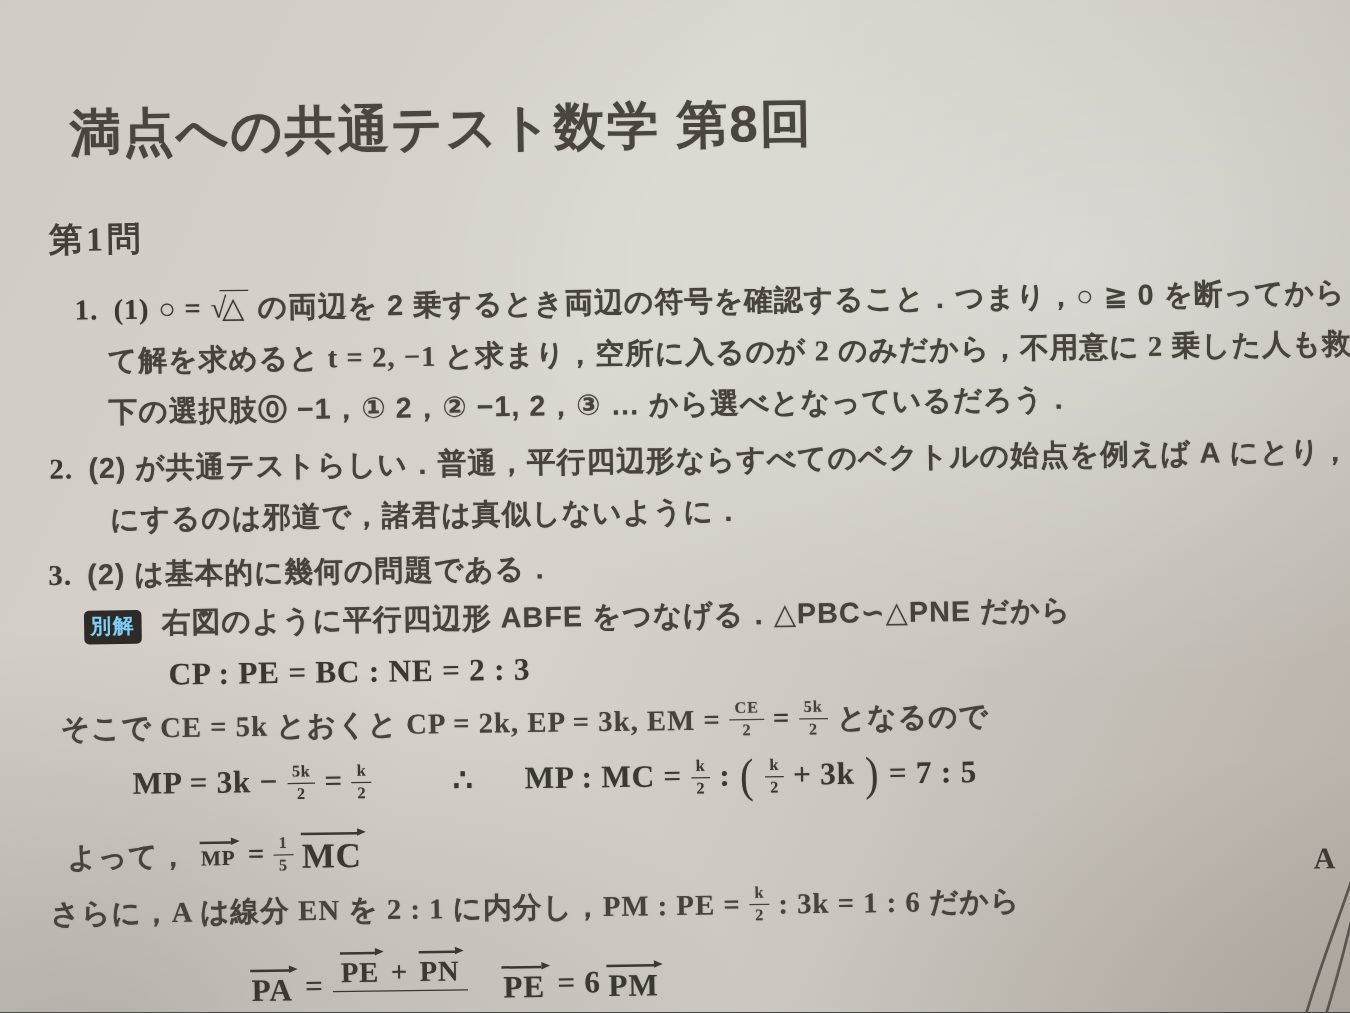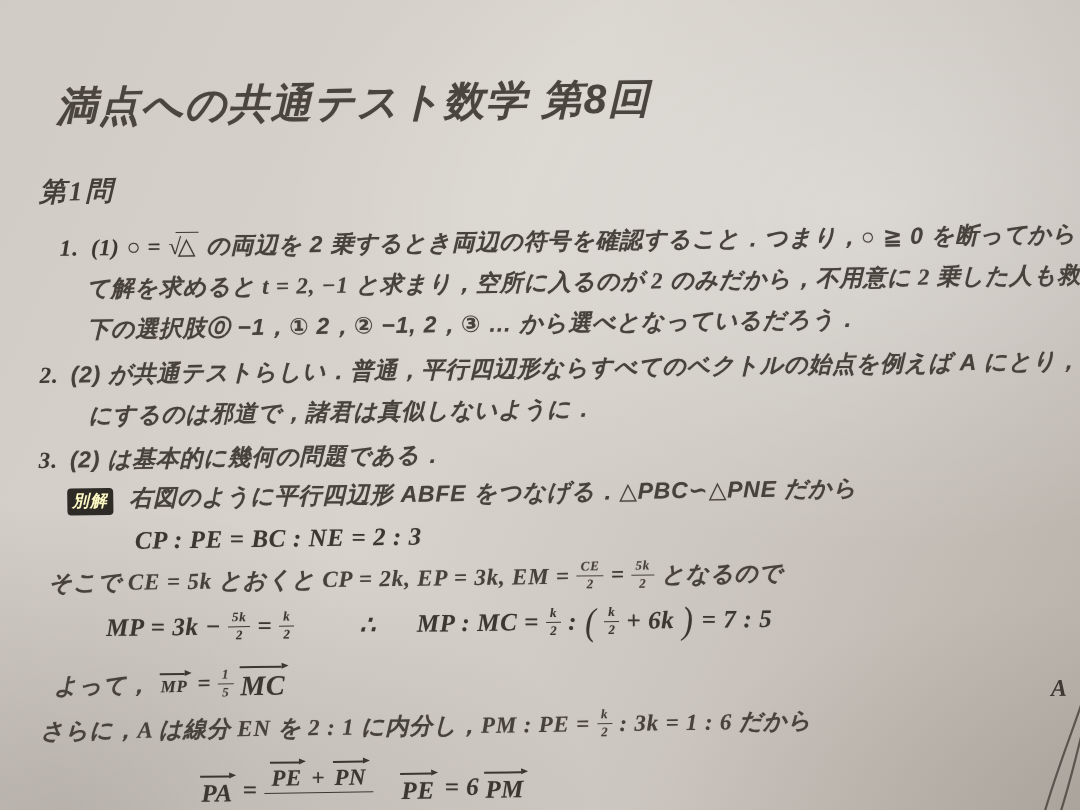--- a/index.html
+++ b/index.html
@@ -5,21 +5,20 @@
   html,body { margin:0; padding:0; }
   body { background:#1e1c1a; font-family:"Liberation Sans","DejaVu Sans",sans-serif; }
 
   .sheet {
     position:relative; width:1080px; height:810px; overflow:hidden;
     background:
       radial-gradient(900px 520px at 80% 26%, rgba(255,255,255,.30), rgba(255,255,255,0) 65%),
       radial-gradient(760px 460px at 6% 102%, rgba(50,44,36,.20), rgba(50,44,36,0) 70%),
       radial-gradient(600px 300px at 100% 100%, rgba(60,54,46,.10), rgba(60,54,46,0) 70%),
       linear-gradient(115deg, #d0cbc4 0%, #d8d4cd 42%, #cbc6bf 68%, #b6b0a8 100%);
-    font-style: italic;
   }
   .tilt { position:absolute; inset:0; transform:rotate(-0.8deg); transform-origin:540px 405px; }
 
   .line { position:absolute; white-space:nowrap; color:#47423b;
           font-size:23px; font-weight:600; letter-spacing:0.8px;
           text-shadow:0 0 1px rgba(70,63,54,.35); }
   .flexline { display:flex; align-items:center; gap:7px; }
 
   .title { position:absolute; left:60px; top:73px; font-size:41px; font-weight:600;
            letter-spacing:1.5px; color:#4a453e; white-space:nowrap;
@@ -55,21 +54,21 @@
                 border-top:3.5px solid transparent; border-bottom:3.5px solid transparent; }
 
   
   .rt { margin-right:-6px; }
   .rad { border-top:1.8px solid currentColor; padding:1px 3px 0 2px; }
 
   .tf { margin:0 34px 0 58px; }
   .bp { font-size:38px; font-weight:400; line-height:0; vertical-align:middle;
         transform:scaleX(.85); display:inline-block; }
 
-  .badge { display:inline-block; background:#2e2b27; color:#fef9c3;
+  .badge { display:inline-block; background:#2e2b27; color:#7dd3fc;
            border-radius:4px; font-size:16.5px; font-weight:700; letter-spacing:1.5px;
            padding:2px 5px 3px; margin-right:9px; text-shadow:none; }
 
   .fig-a { position:absolute; left:1047px; top:682px;
            font-family:"Liberation Serif","DejaVu Serif",serif;
            font-weight:700; font-size:24px; color:#3e3933; }
   .figc { position:absolute; left:995px; top:662px; }
   .figc path { stroke:#4b463f; stroke-width:2.2; fill:none; stroke-linecap:round; opacity:.85; }
 </style>
 </head>
@@ -141,21 +140,21 @@
       <span class="frac">
           <span class="fn">k</span>
           <span class="fd">2</span>
         </span>
       <span>:</span>
       <span class="bp">(</span>
       <span class="frac">
           <span class="fn">k</span>
           <span class="fd">2</span>
         </span>
-      <span>+ 6k</span>
+      <span>+ 3k</span>
       <span class="bp">)</span>
       <span>= 7 : 5</span>
     </div>
 
     <div class="line flexline" style="left:50px; top:660px;">
       <span>よって，</span>
       <span class="mx vec" style="font-size:17px;">MP</span>
       <span class="mx">=</span>
       <span class="frac">
           <span class="fn">1</span>

